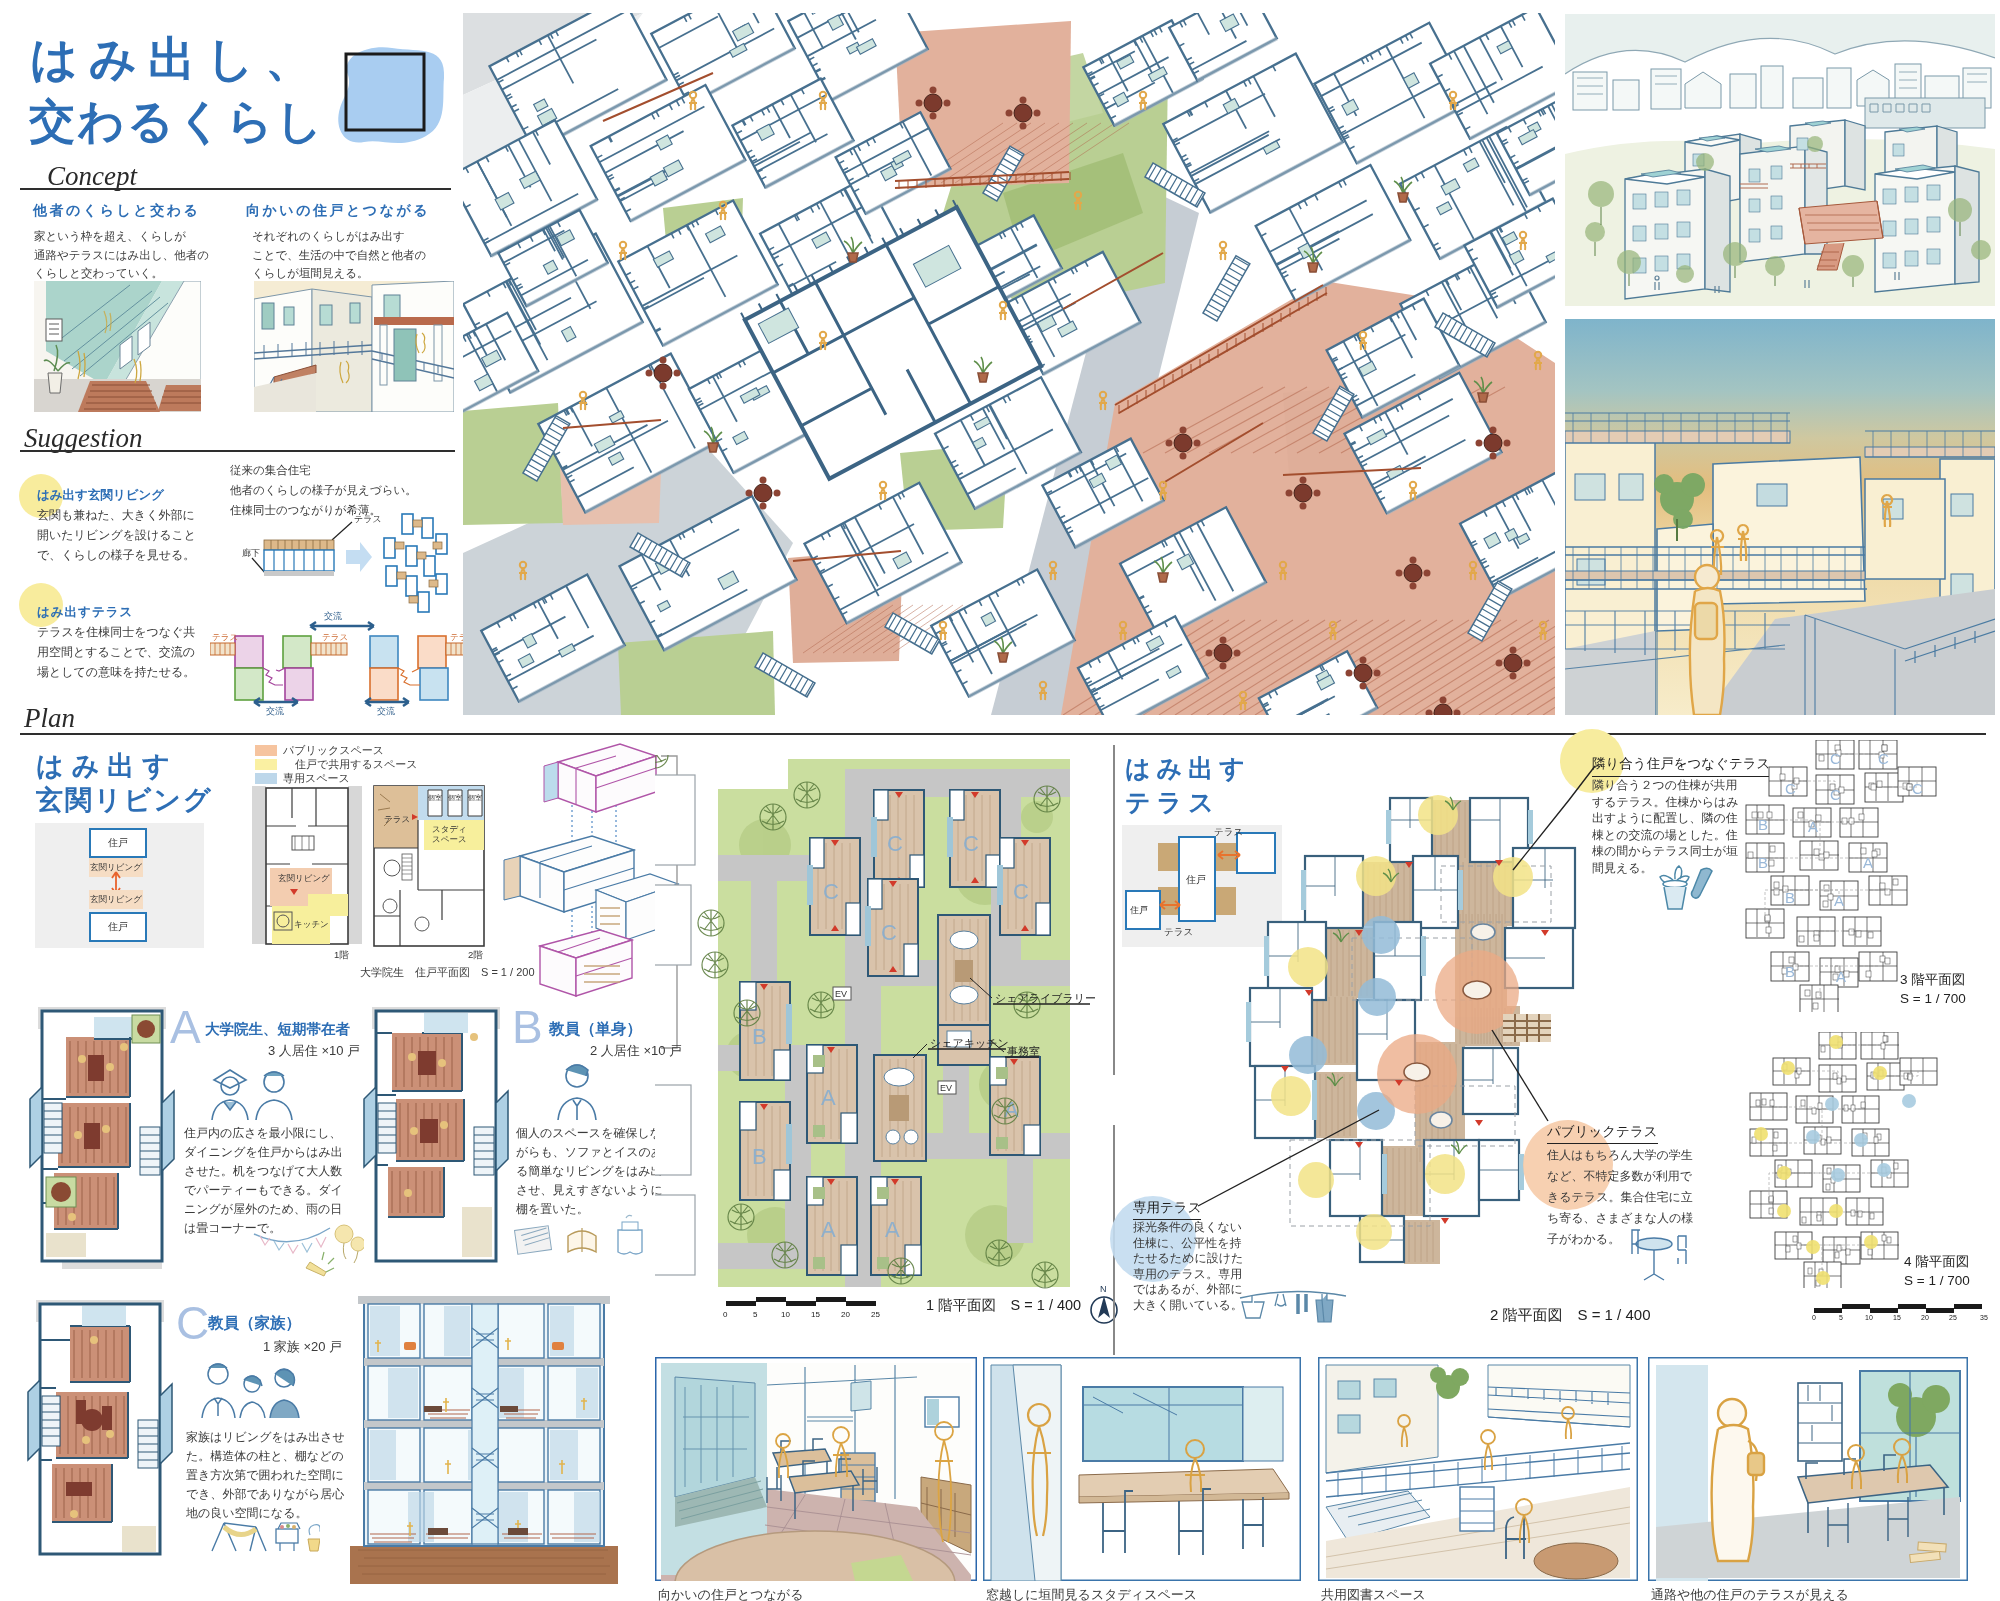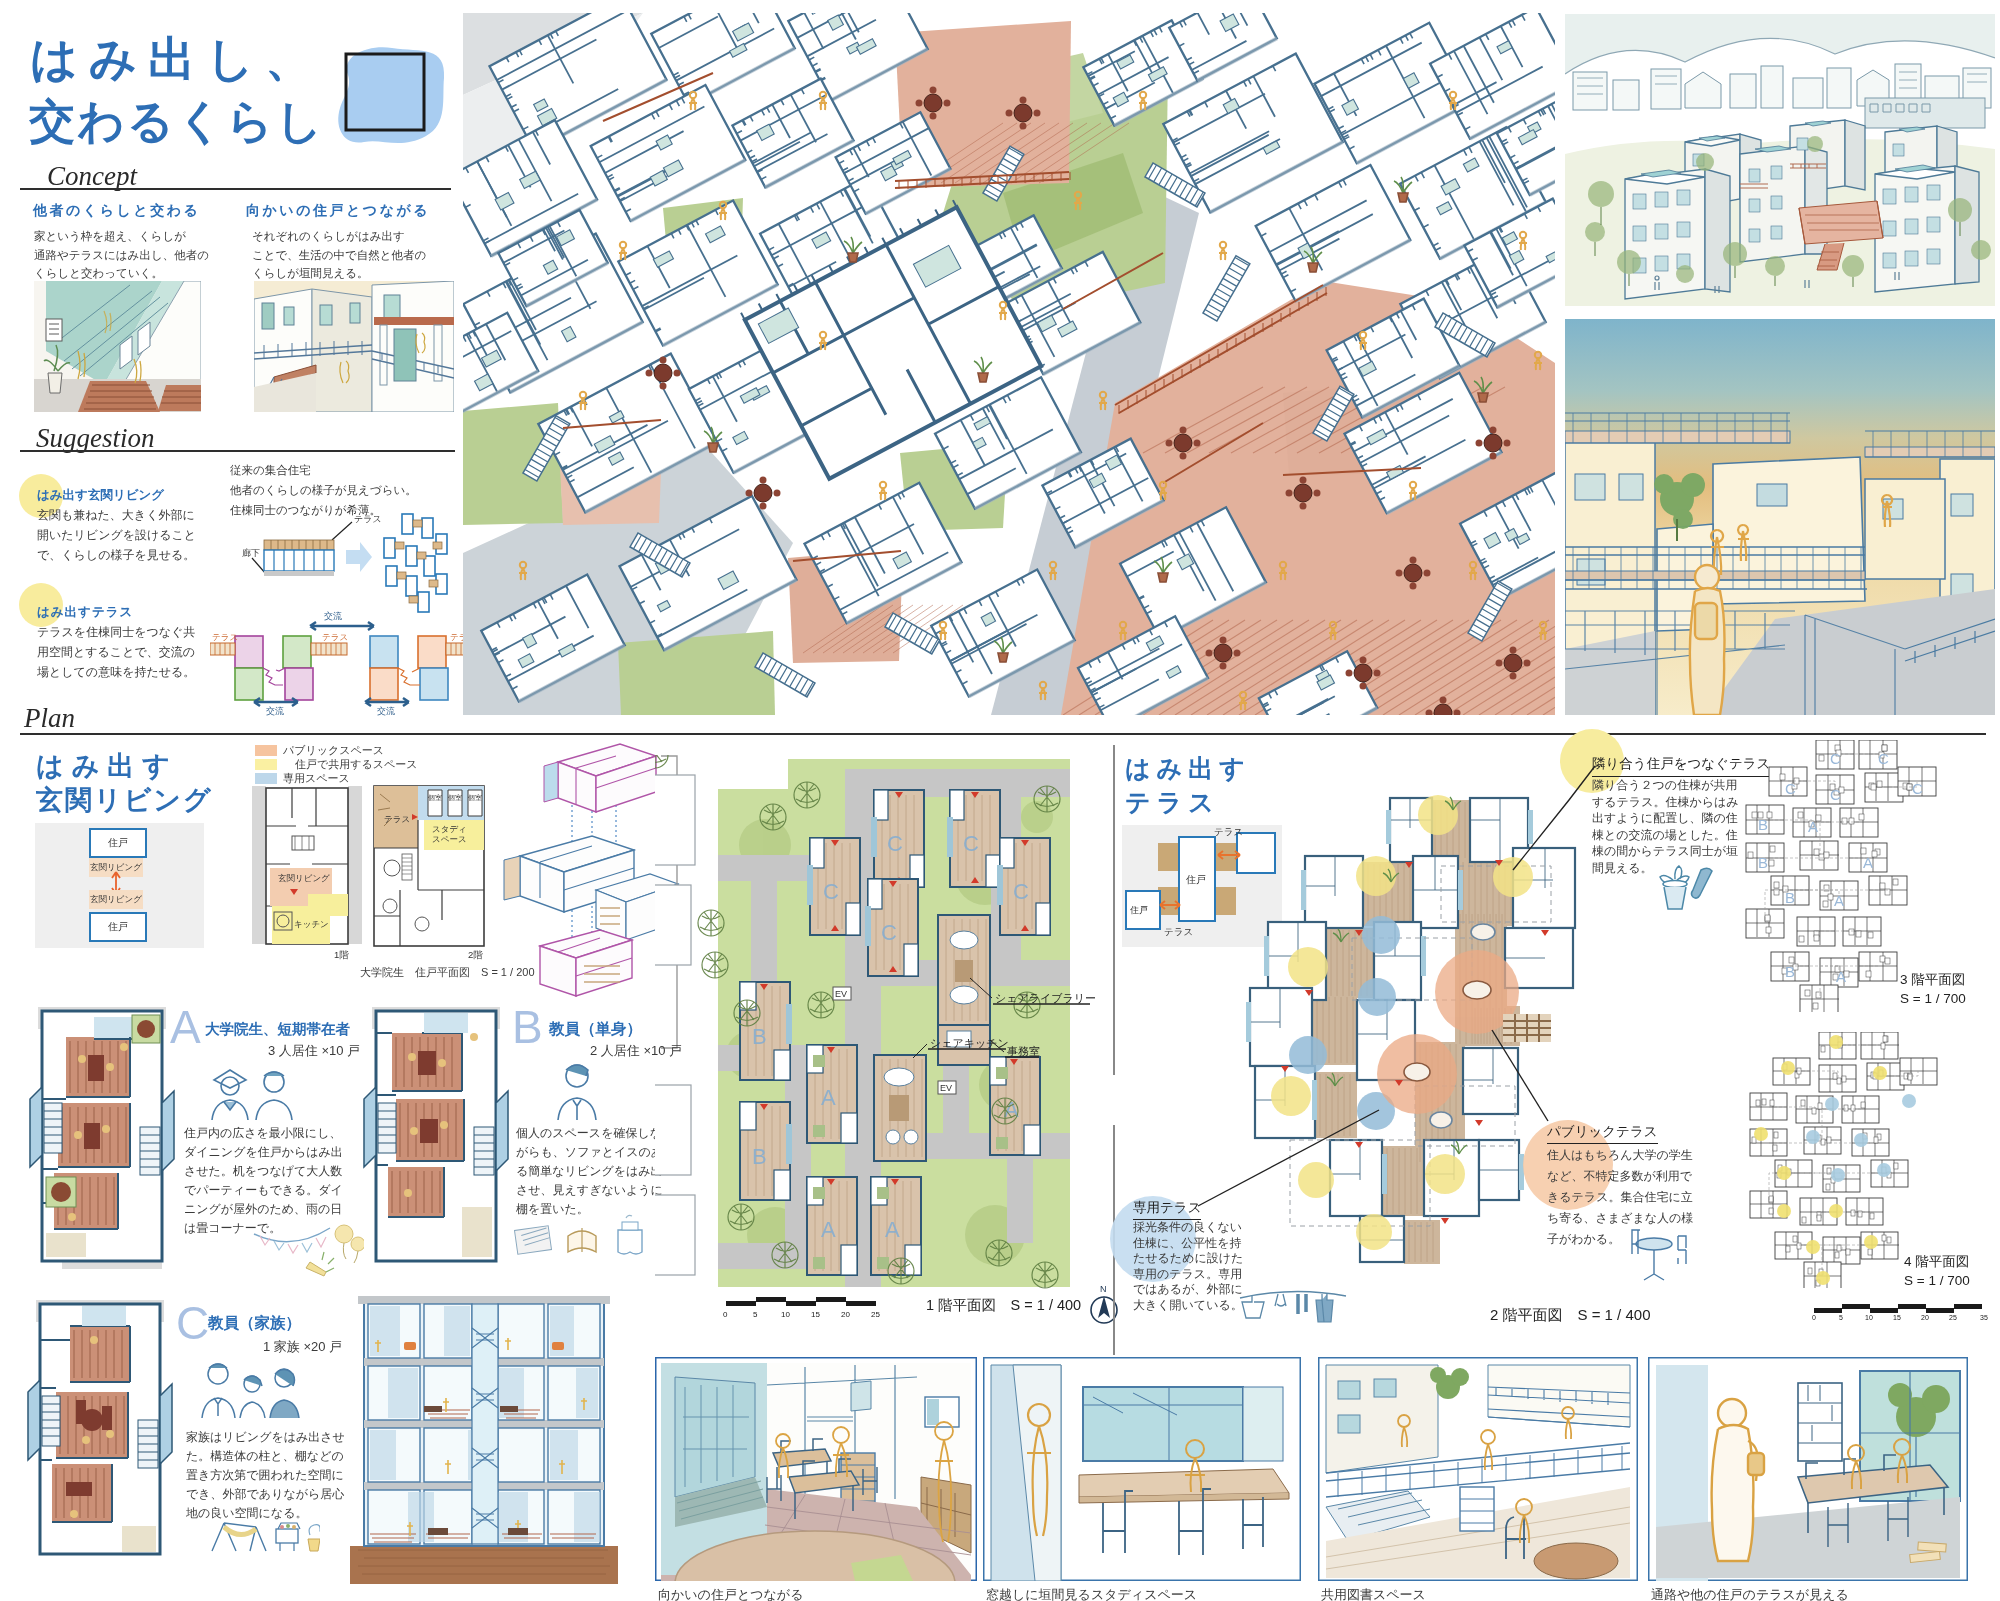--- a/index.html
+++ b/index.html
@@ -85,21 +85,21 @@
   <path d="M118,70 200,88 M118,78 200,97" stroke="#54789a" stroke-width="1.5" fill="none"></path>
   <path d="M128,72 v7 M142,75 v8 M156,78 v8 M170,81 v8 M184,84 v8" stroke="#54789a" stroke-width="1"></path>
   <polygon points="20,96 62,84 62,92 20,106" fill="#c08163" stroke="#8a4f37"></polygon>
   <path d="M20 96 l-14 26 h10 l12 -24 M30 128 l16 -26" stroke="#54789a" stroke-width="1.2" fill="none"></path>
   <polygon points="0,106 62,92 62,131 0,131" fill="#e9e6dc"></polygon>
   <rect x="140" y="48" width="22" height="52" fill="#8fc3b8" stroke="#5f8296"></rect>
   <path d="M92 80 q4 3 2 10 q3 8 -2 12 m-5 -21 q-3 10 2 21" stroke="#cda73f" stroke-width="1.2" fill="none"></path>
   <path d="M168 52 q4 3 2 9 q3 7 -2 11 m-5 -19 q-3 9 2 19" stroke="#cda73f" stroke-width="1.2" fill="none"></path>
 </svg>
 
-<div class="abs hand" style="left:24px;top:423px;font-size:27px;margin-left:12px;">Suggestion</div>
+<div class="abs hand" style="left:24px;top:423px;font-size:27px;">Suggestion</div>
 <div class="rule" style="left:20px;top:450px;width:435px;"></div>
 
 <div class="abs" style="left:19px;top:474px;width:44px;height:44px;border-radius:50%;background:#f8ec9d;"></div>
 
 <div class="abs bh" style="left:37px;top:487px;font-size:12.5px;letter-spacing:0px;">はみ出す玄関リビング</div>
 
 <div class="abs jp" style="left:37px;top:505px;font-size:12px;line-height:20px;">玄関も兼ねた、大きく外部に<br>開いたリビングを設けること<br>で、くらしの様子を見せる。</div>
 
 <div class="abs jp" style="left:230px;top:460px;font-size:11.5px;line-height:20px;">従来の集合住宅<br>他者のくらしの様子が見えづらい。<br>住棟同士のつながりが希薄。</div>
 

